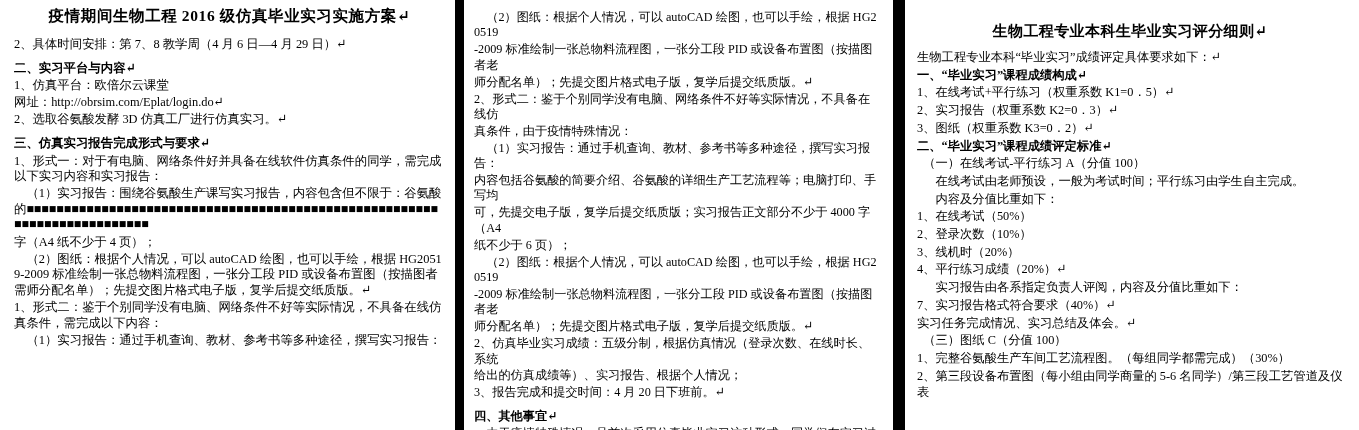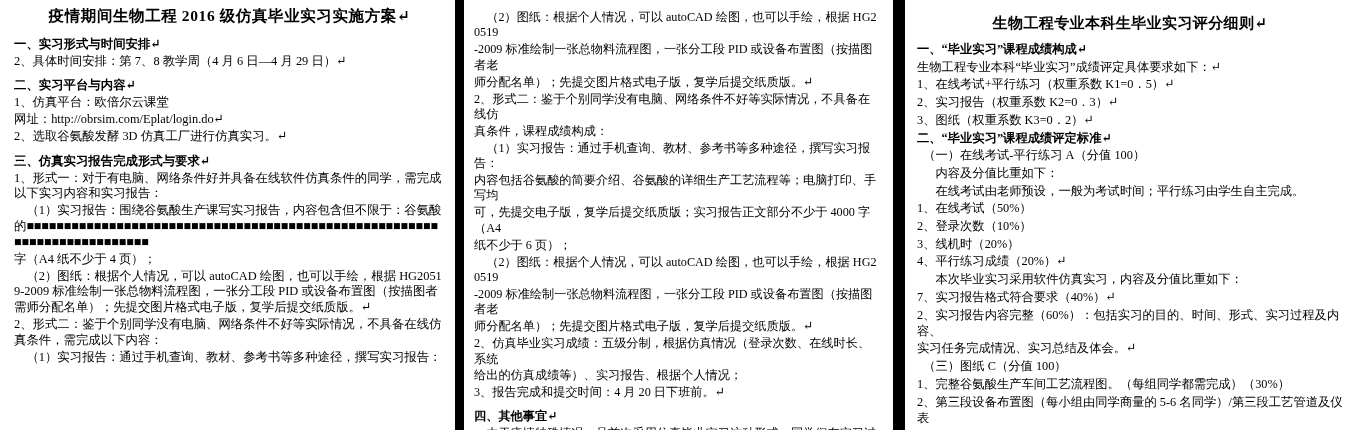--- a/index.html
+++ b/index.html
@@ -47,21 +47,21 @@
     border-left: 1px solid #000;
   }
   .panel-gap2 {
     width: 12px;
     height: 430px;
     background: #000000;
   }
   .panel-right {
     width: 446px;
     height: 430px;
-    padding: 12px 8px 0 12px;
+    padding: 20px 8px 0 12px;
   }
 
   
   .doc-title {
     font-size: 15.5px;
     font-weight: bold;
     text-align: center;
     letter-spacing: 0.6px;
     margin: 2px 0 10px 0;
     color: #000;
@@ -99,45 +99,44 @@
   .spacer { height: 7px; }
 </style>
 </head>
 <body>
 
 <div class="page-wrap">
 
   <div class="panel panel-left">
     <div class="doc-title">疫情期间生物工程 2016 级仿真毕业实习实施方案↵</div>
 
-    <p class="line sect">一、实习形式与时间安排↵</p>
     <p class="line">2、具体时间安排：第 7、8 教学周（4 月 6 日—4 月 29 日）↵</p>
     <div class="spacer"></div>
     <p class="line sect">二、实习平台与内容↵</p>
     <p class="line">1、仿真平台：欧倍尔云课堂</p>
     <p class="line">网址：http://obrsim.com/Eplat/login.do↵</p>
     <p class="line">2、选取谷氨酸发酵 3D 仿真工厂进行仿真实习。↵</p>
     <div class="spacer"></div>
     <p class="line sect">三、仿真实习报告完成形式与要求↵</p>
     <p class="line">1、形式一：对于有电脑、网络条件好并具备在线软件仿真条件的同学，需完成以下实习内容和实习报告：</p>
     <p class="line">    （1）实习报告：围绕谷氨酸生产课写实习报告，内容包含但不限于：谷氨酸的■■■■■■■■■■■■■■■■■■■■■■■■■■■■■■■■■■■■■■■■■■■■■■■■■■■■■■■■■■■■■■■■■■■■■■■■■</p>
     <p class="line">字（A4 纸不少于 4 页）；</p>
     <p class="line">    （2）图纸：根据个人情况，可以 autoCAD 绘图，也可以手绘，根据 HG20519-2009 标准绘制一张总物料流程图，一张分工段 PID 或设备布置图（按描图者需师分配名单）；先提交图片格式电子版，复学后提交纸质版。↵</p>
-    <p class="line">2、形式二：鉴于个别同学没有电脑、网络条件不好等实际情况，不具备在线仿真条件，需完成以下内容：</p>
+    <p class="line">1、形式二：鉴于个别同学没有电脑、网络条件不好等实际情况，不具备在线仿真条件，需完成以下内容：</p>
     <p class="line">    （1）实习报告：通过手机查询、教材、参考书等多种途径，撰写实习报告：</p>
   </div>
 
   <div class="panel-gap"></div>
 
   <div class="panel panel-mid">
     <p class="line">    （2）图纸：根据个人情况，可以 autoCAD 绘图，也可以手绘，根据 HG20519</p>
     <p class="line">-2009 标准绘制一张总物料流程图，一张分工段 PID 或设备布置图（按描图者老</p>
     <p class="line">师分配名单）；先提交图片格式电子版，复学后提交纸质版。↵</p>
     <p class="line">2、形式二：鉴于个别同学没有电脑、网络条件不好等实际情况，不具备在线仿</p>
-    <p class="line">真条件，课程成绩构成：</p>
+    <p class="line">真条件，由于疫情特殊情况：</p>
     <p class="line">    （1）实习报告：通过手机查询、教材、参考书等多种途径，撰写实习报告：</p>
     <p class="line">内容包括谷氨酸的简要介绍、谷氨酸的详细生产工艺流程等；电脑打印、手写均</p>
     <p class="line">可，先提交电子版，复学后提交纸质版；实习报告正文部分不少于 4000 字（A4</p>
     <p class="line">纸不少于 6 页）；</p>
     <p class="line">    （2）图纸：根据个人情况，可以 autoCAD 绘图，也可以手绘，根据 HG20519</p>
     <p class="line">-2009 标准绘制一张总物料流程图，一张分工段 PID 或设备布置图（按描图者老</p>
     <p class="line">师分配名单）；先提交图片格式电子版，复学后提交纸质版。↵</p>
     <p class="line">2、仿真毕业实习成绩：五级分制，根据仿真情况（登录次数、在线时长、系统</p>
     <p class="line">给出的仿真成绩等）、实习报告、根据个人情况；</p>
     <p class="line">3、报告完成和提交时间：4 月 20 日下班前。↵</p>
@@ -145,36 +144,35 @@
     <p class="line sect">四、其他事宜↵</p>
     <p class="line">    由于疫情特殊情况，且首次采用仿真毕业实习这种形式，同学们在实习过程中</p>
 
   </div>
 
   <div class="panel-gap2"></div>
 
   <div class="panel panel-right">
     <div class="doc-title-r">生物工程专业本科生毕业实习评分细则↵</div>
 
+    <p class="line">生物工程专业本科“毕业实习”成绩评定具体要求如下：↵</p>
     <p class="line sect">一、“毕业实习”课程成绩构成↵</p>
-    <p class="line">生物工程专业本科“毕业实习”成绩评定具体要求如下：↵</p>
     <p class="line">1、在线考试+平行练习（权重系数 K1=0．5）↵</p>
     <p class="line">2、实习报告（权重系数 K2=0．3）↵</p>
     <p class="line">3、图纸（权重系数 K3=0．2）↵</p>
     <p class="line sect">二、“毕业实习”课程成绩评定标准↵</p>
     <p class="line">  （一）在线考试-平行练习 A（分值 100）</p>
+    <p class="line">      在线考试由老师预设，一般为考试时间；平行练习由学生自主完成。</p>
     <p class="line">      内容及分值比重如下：</p>
-    <p class="line">      在线考试由老师预设，一般为考试时间；平行练习由学生自主完成。</p>
     <p class="line">1、在线考试（50%）</p>
     <p class="line">2、登录次数（10%）</p>
     <p class="line">3、线机时（20%）</p>
     <p class="line">4、平行练习成绩（20%）↵</p>
-    <p class="line">      本次毕业实习采用软件仿真实习，内容及分值比重如下：</p>
+    <p class="line">      实习报告由各系指定负责人评阅，内容及分值比重如下：</p>
     <p class="line">7、实习报告格式符合要求（40%）↵</p>
-    <p class="line">2、实习报告内容完整（60%）：包括实习的目的、时间、形式、实习过程及内容、</p>
     <p class="line">实习任务完成情况、实习总结及体会。↵</p>
     <p class="line">  （三）图纸 C（分值 100）</p>
     <p class="line">1、完整谷氨酸生产车间工艺流程图。（每组同学都需完成）（30%）</p>
     <p class="line">2、第三段设备布置图（每小组由同学商量的 5-6 名同学）/第三段工艺管道及仪表</p>
 
     <p class="line"></p>
   </div>
 
 </div>
 

